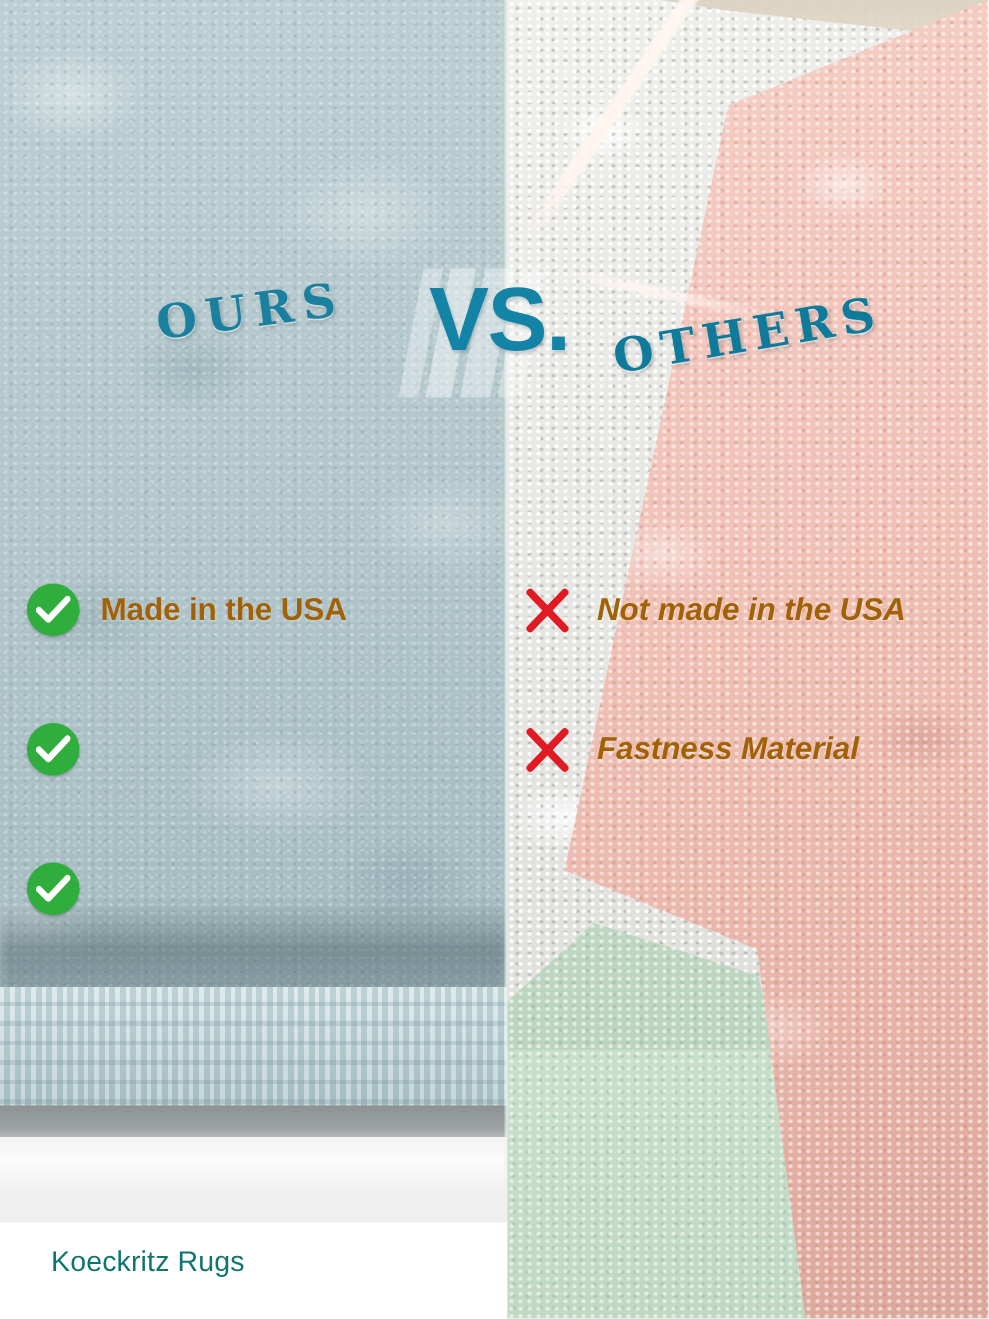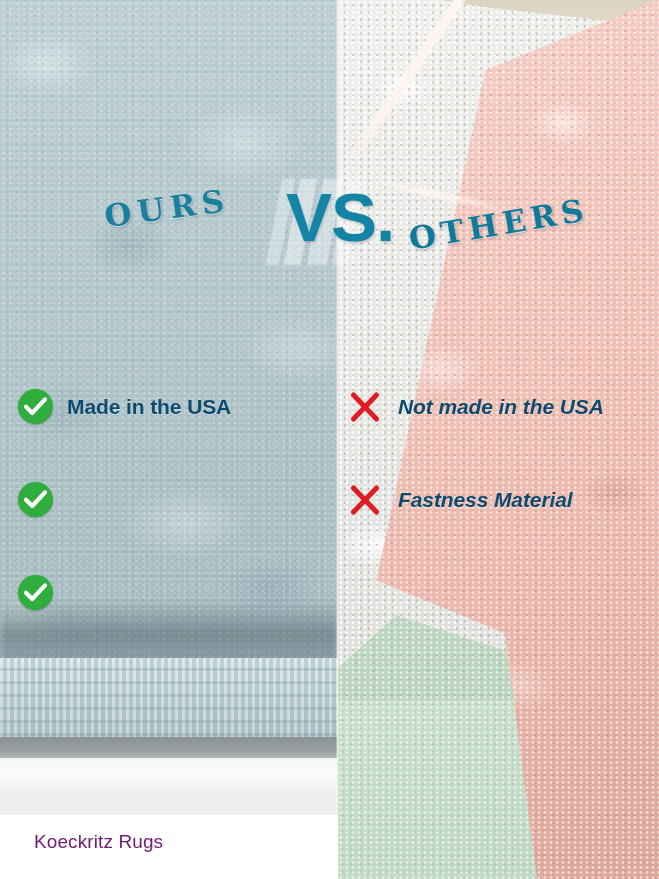--- a/index.html
+++ b/index.html
@@ -29,21 +29,21 @@
     left:0; top:793px;
     width:338px; height:22px;
     background:#efefef;
     z-index:4;
   }
   .brand-label{
     position:absolute;
     left:34px; top:831px;
     z-index:6;
     font-size:19px;
-    color:#701a75;
+    color:#0f766e;
     letter-spacing:.1px;
     white-space:nowrap;
   }
 
   
   .panel-left{
     position:absolute;
     left:0; top:0;
     width:338px; height:793px;
     overflow:hidden;
@@ -263,21 +263,21 @@
     filter:blur(.3px);
   }
   .vs-stripe.s1{ left:2px;  opacity:.55;}
   .vs-stripe.s2{ left:20px; width:17px; opacity:.70;}
   .vs-stripe.s3{ left:43px; width:20px; opacity:.62;}
   .vs-stripe.s4{ left:68px; width:16px; opacity:.48;}
   .vs-text{
     position:absolute;
     left:14px; top:0px;
     font-family:"Liberation Sans", sans-serif;
-    font-size:69px;
+    font-size:60px;
     font-weight:700;
     letter-spacing:-1px;
     color:#1384a5;
     line-height:1;
     text-shadow:1px 2px 2px rgba(40,70,82,.22);
     white-space:nowrap;
   }
 
   
   .list{
@@ -290,21 +290,21 @@
   .row{
     display:flex;
     align-items:center;
     height:93px;
     gap:14px;
   }
   .row-text{
     font-family:"Liberation Sans", sans-serif;
     font-size:21px;
     font-weight:700;
-    color:#0c4a6e;
+    color:#a16207;
     letter-spacing:-.1px;
     white-space:nowrap;
     text-shadow:0 1px 1px rgba(255,255,255,.35);
   }
   .list-right .row-text{ margin-left:2px; }
 
   .icon-check{
     flex:0 0 auto;
     width:35px; height:35px;
     border-radius:50%;

